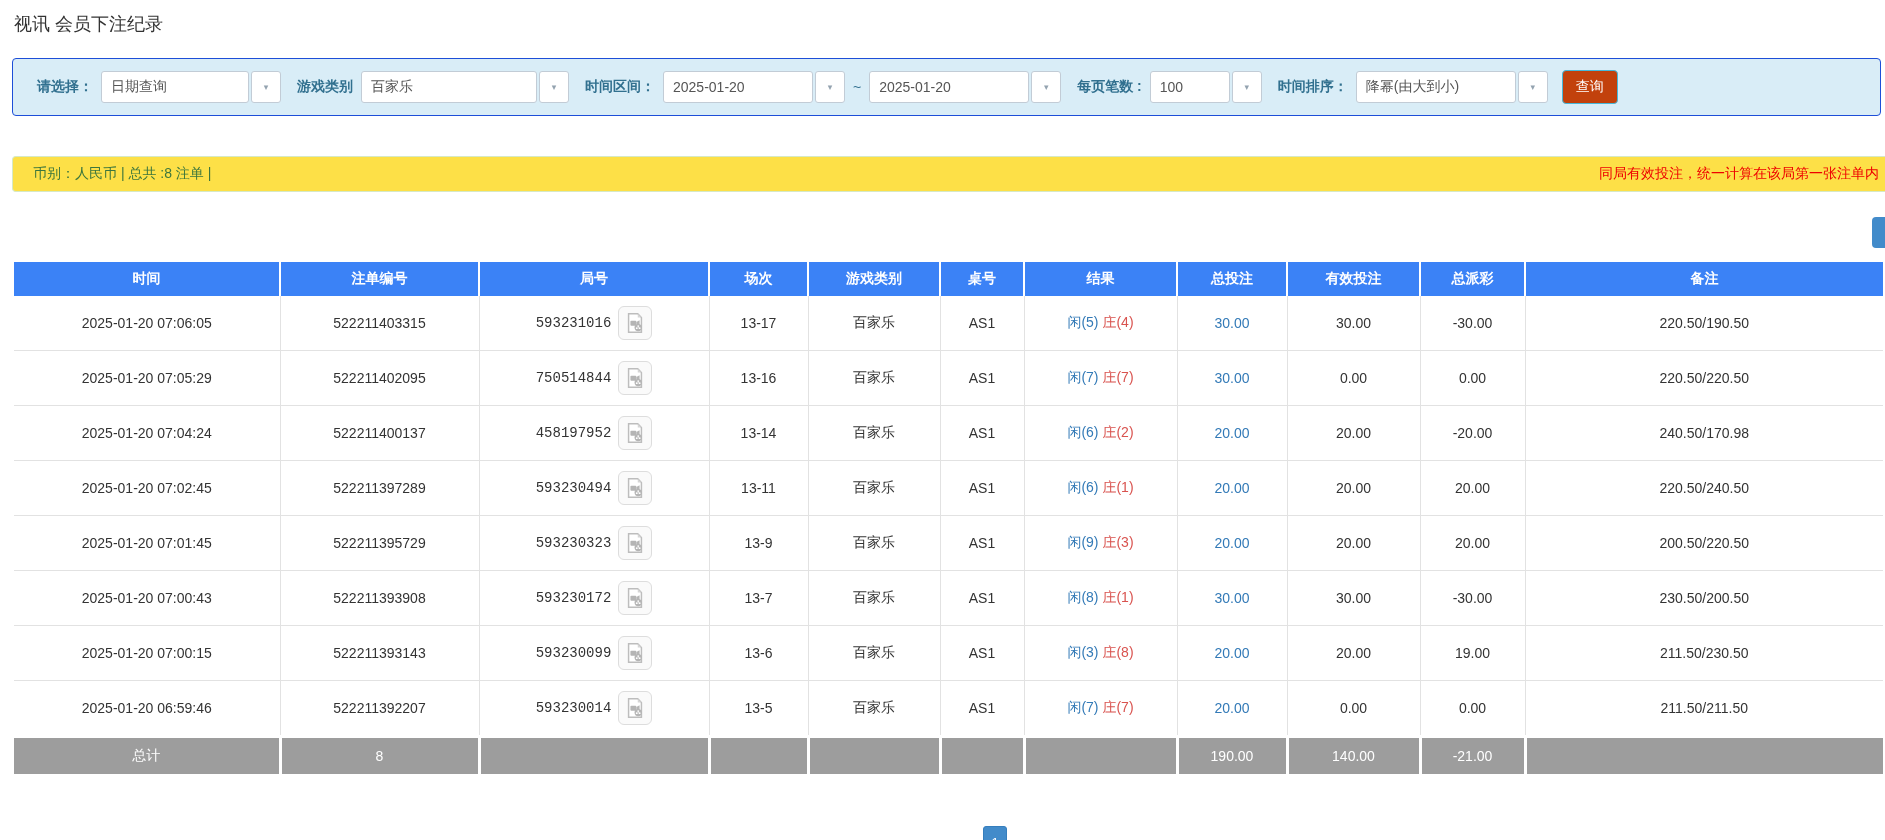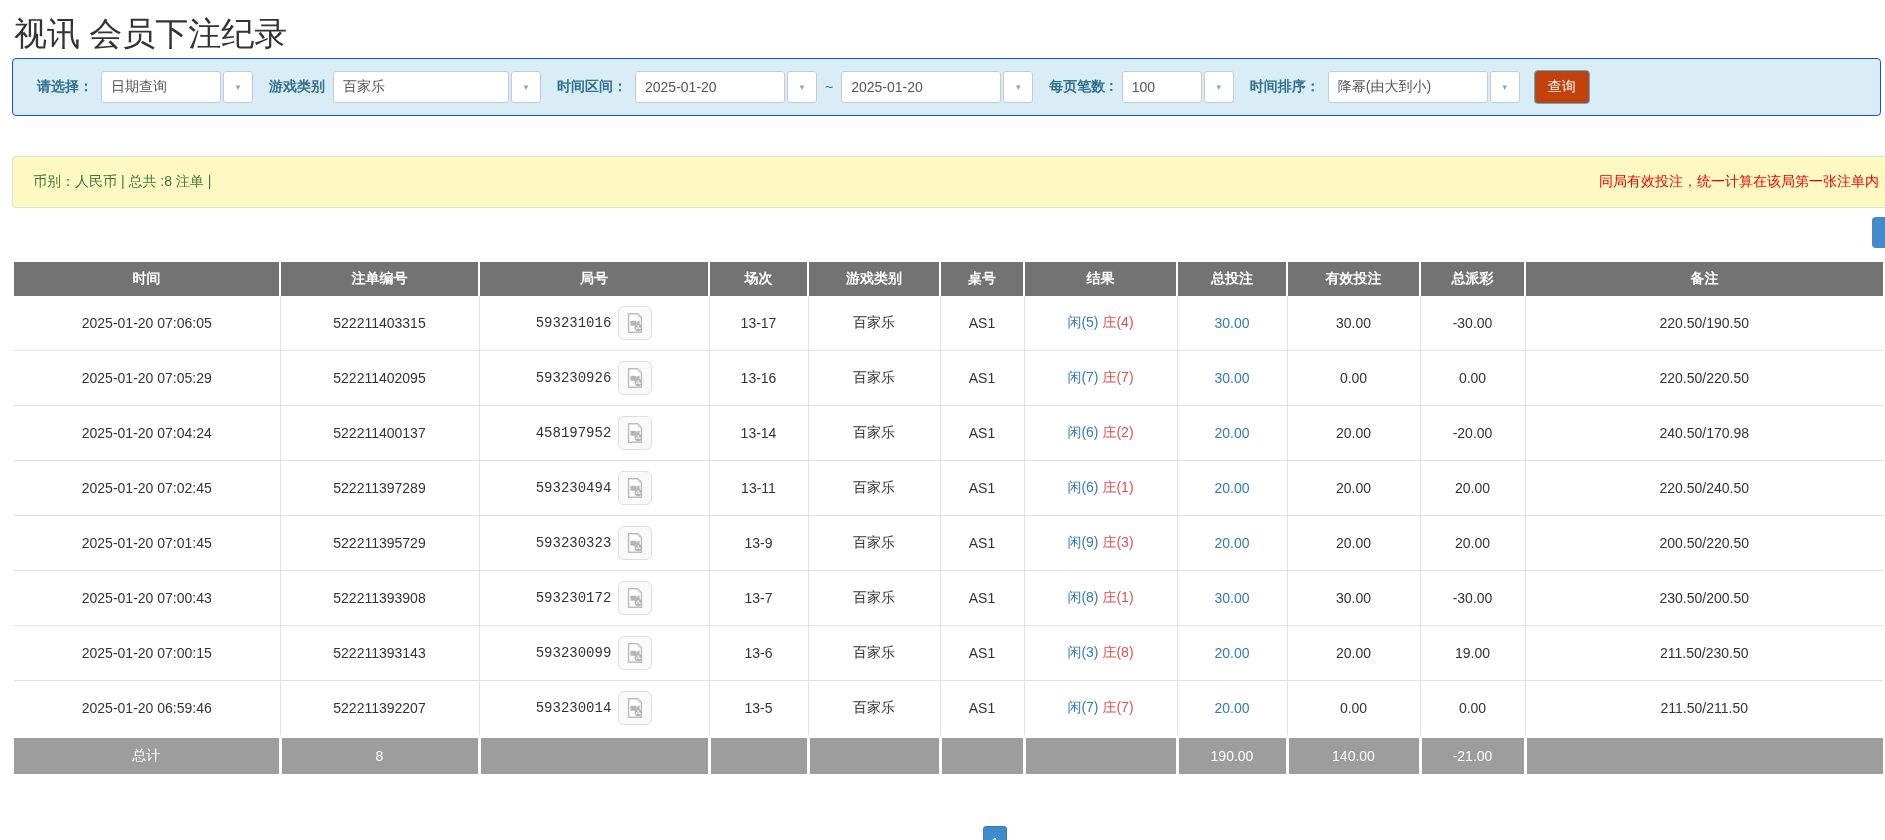--- a/index.html
+++ b/index.html
@@ -1,66 +1,66 @@
 <!DOCTYPE html>
 <html><head>
 <meta charset="utf-8">
 <style>
   html,body{margin:0;padding:0;}
   body{
     width:1885px;height:840px;position:relative;overflow:hidden;
     background:#fff;font-family:"Liberation Sans","DejaVu Sans",sans-serif;
   }
-  .page-title{position:absolute;left:14px;top:12px;font-size:33px;color:#333;}
+  .page-title{position:absolute;left:14px;top:12px;font-size:18px;color:#333;}
 
   
   .filter-bar{
     position:absolute;left:12px;top:58px;width:1869px;height:58px;box-sizing:border-box;
     background:#d9edf7;border:1px solid #1d4ed8;border-radius:4px;
     display:flex;align-items:center;padding-left:24px;
   }
   .f-label{font-size:14px;font-weight:bold;color:#31708f;white-space:nowrap;margin-left:16px;}
   .f-label.first{margin-left:0;}
   .combo{display:flex;align-items:stretch;margin-left:8px;}
   .combo input{
     height:32px;box-sizing:border-box;border:1px solid #c2ccd6;border-radius:3px;
     padding:0 9px;font-size:14px;color:#555;background:#fff;outline:none;
   }
   .caret-btn{
     width:30px;height:32px;margin-left:2px;border:1px solid #c2ccd6;border-radius:3px;
     background:#fff;color:#94a3b0;font-size:9px;display:inline-flex;align-items:center;justify-content:center;
     cursor:pointer;padding:0;
   }
-  .w122{width:120px;} .w176{width:176px;} .w150{width:150px;} .w160{width:160px;} .w80{width:80px;}
+  .w122{width:148px;} .w176{width:176px;} .w150{width:150px;} .w160{width:160px;} .w80{width:80px;}
   .tilde{color:#31708f;font-size:14px;margin-left:8px;}
   .search-btn{
     margin-left:14px;height:34px;padding:0 13px;background:#c2410c;border:1px solid #46b8da;
     border-radius:4px;color:#fff;font-size:14px;cursor:pointer;
   }
 
   
   .summary-bar{
-    position:absolute;left:12px;top:156px;width:1873px;height:52px;box-sizing:border-box;
-    background:#fef9c3;border:1px solid #d6e9c6;border-right:none;border-radius:4px 0 0 4px;
+    position:absolute;left:12px;top:156px;width:1873px;height:36px;box-sizing:border-box;
+    background:#fde047;border:1px solid #d6e9c6;border-right:none;border-radius:4px 0 0 4px;
     display:flex;align-items:center;justify-content:space-between;padding:0 6px 0 20px;
   }
   .summary-text{color:#3c763d;font-size:14px;}
   .summary-notice{color:#ee0000;font-size:14px;white-space:nowrap;}
 
   
   .partial-btn-top{position:absolute;left:1872px;top:217px;width:40px;height:31px;background:#428bca;border-radius:4px;border:none;cursor:pointer;}
   .page-btn-partial{position:absolute;left:983px;top:826px;width:24px;height:22px;background:#428bca;border:1px solid #357ebd;border-radius:3px;color:#fff;font-size:13px;text-align:center;line-height:30px;overflow:hidden;cursor:pointer;}
 
   
   .bet-table{
     position:absolute;left:14px;top:262px;width:1869px;
     border-collapse:collapse;table-layout:fixed;font-size:14px;
   }
   .bet-table thead th{
-    background:#737373;color:#fff;font-weight:bold;height:34px;
+    background:#3b82f6;color:#fff;font-weight:bold;height:34px;
     border-right:2px solid #fff;text-align:center;padding:0;
   }
   .bet-table thead th:last-child{border-right:none;}
   .bet-table tbody td{
     height:54px;text-align:center;color:#333;background:#fff;
     border-bottom:1px solid #e2e2e2;border-right:1px solid #e2e2e2;padding:0 4px;overflow:hidden;
   }
   .bet-table tbody td:last-child{border-right:none;}
   .res-player{color:#337ab7;}
   .res-banker{color:#d9534f;}
@@ -196,21 +196,21 @@
         <td><span class="res-player">闲(5)</span> <span class="res-banker">庄(4)</span></td>
         <td><a class="bet-link">30.00</a></td>
         <td>30.00</td>
         <td class="neg">-30.00</td>
         <td>220.50/190.50</td>
       </tr>
       <tr>
         <td>2025-01-20 07:05:29</td>
         <td>522211402095</td>
         <td><span class="round-wrap">
-            <span>593230926</span>
+            <span>750514844</span>
             <button class="video-btn">
               <svg width="22" height="22" viewBox="0 0 24 24">
                 <path d="M5 2h10l4 4v16H5z" fill="#ffffff" stroke="#bdbdbd" stroke-width="1.6"></path>
                 <path d="M15 2l4 4h-4z" fill="#d6d6d6"></path>
                 <rect x="7" y="9.5" width="6.5" height="5.5" rx="1" fill="#b5b5b5"></rect>
                 <path d="M13.5 11l3.5-2v7l-3.5-2z" fill="#b5b5b5"></path>
                 <circle cx="15.5" cy="17" r="4" fill="#b5b5b5"></circle>
                 <circle cx="15.5" cy="15.4" r="1" fill="#fff"></circle>
                 <circle cx="13.9" cy="17.6" r="1" fill="#fff"></circle>
                 <circle cx="17.1" cy="17.6" r="1" fill="#fff"></circle>

